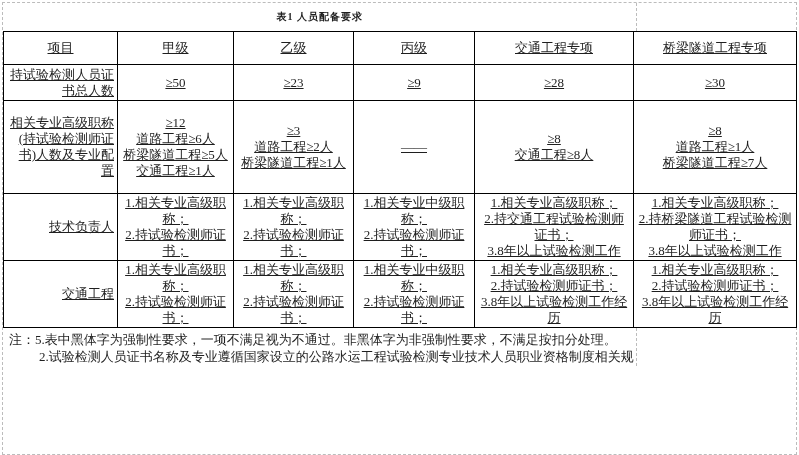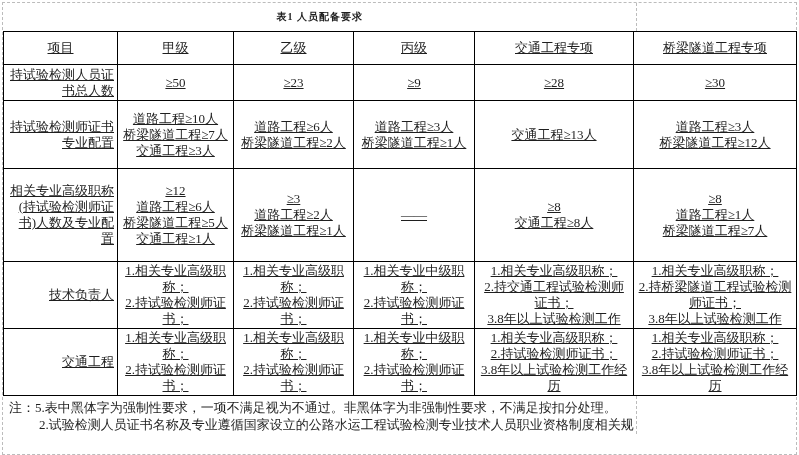--- a/index.html
+++ b/index.html
@@ -91,33 +91,20 @@
       <th>桥梁隧道工程专项</th>
     </tr>
     <tr class="r-certs-total">
       <td class="label-cell">持试验检测人员证书总人数</td>
       <td class="center-cell">≥50</td>
       <td class="center-cell">≥23</td>
       <td class="center-cell">≥9</td>
       <td class="center-cell">≥28</td>
       <td class="center-cell">≥30</td>
     </tr>
-    <tr class="r-master-spec">
-      <td class="label-cell">持试验检测师证书专业配置</td>
-      <td class="center-cell">道路工程≥10人
-桥梁隧道工程≥7人
-交通工程≥3人</td>
-      <td class="center-cell">道路工程≥6人
-桥梁隧道工程≥2人</td>
-      <td class="center-cell">道路工程≥3人
-桥梁隧道工程≥1人</td>
-      <td class="center-cell">交通工程≥13人</td>
-      <td class="center-cell">道路工程≥3人
-桥梁隧道工程≥12人</td>
-    </tr>
     <tr class="r-senior-title">
       <td class="label-cell">相关专业高级职称(持试验检测师证书)人数及专业配置</td>
       <td class="center-cell">≥12
 道路工程≥6人
 桥梁隧道工程≥5人
 交通工程≥1人</td>
       <td class="center-cell">≥3
 道路工程≥2人
 桥梁隧道工程≥1人</td>
       <td class="center-cell">——</td>

